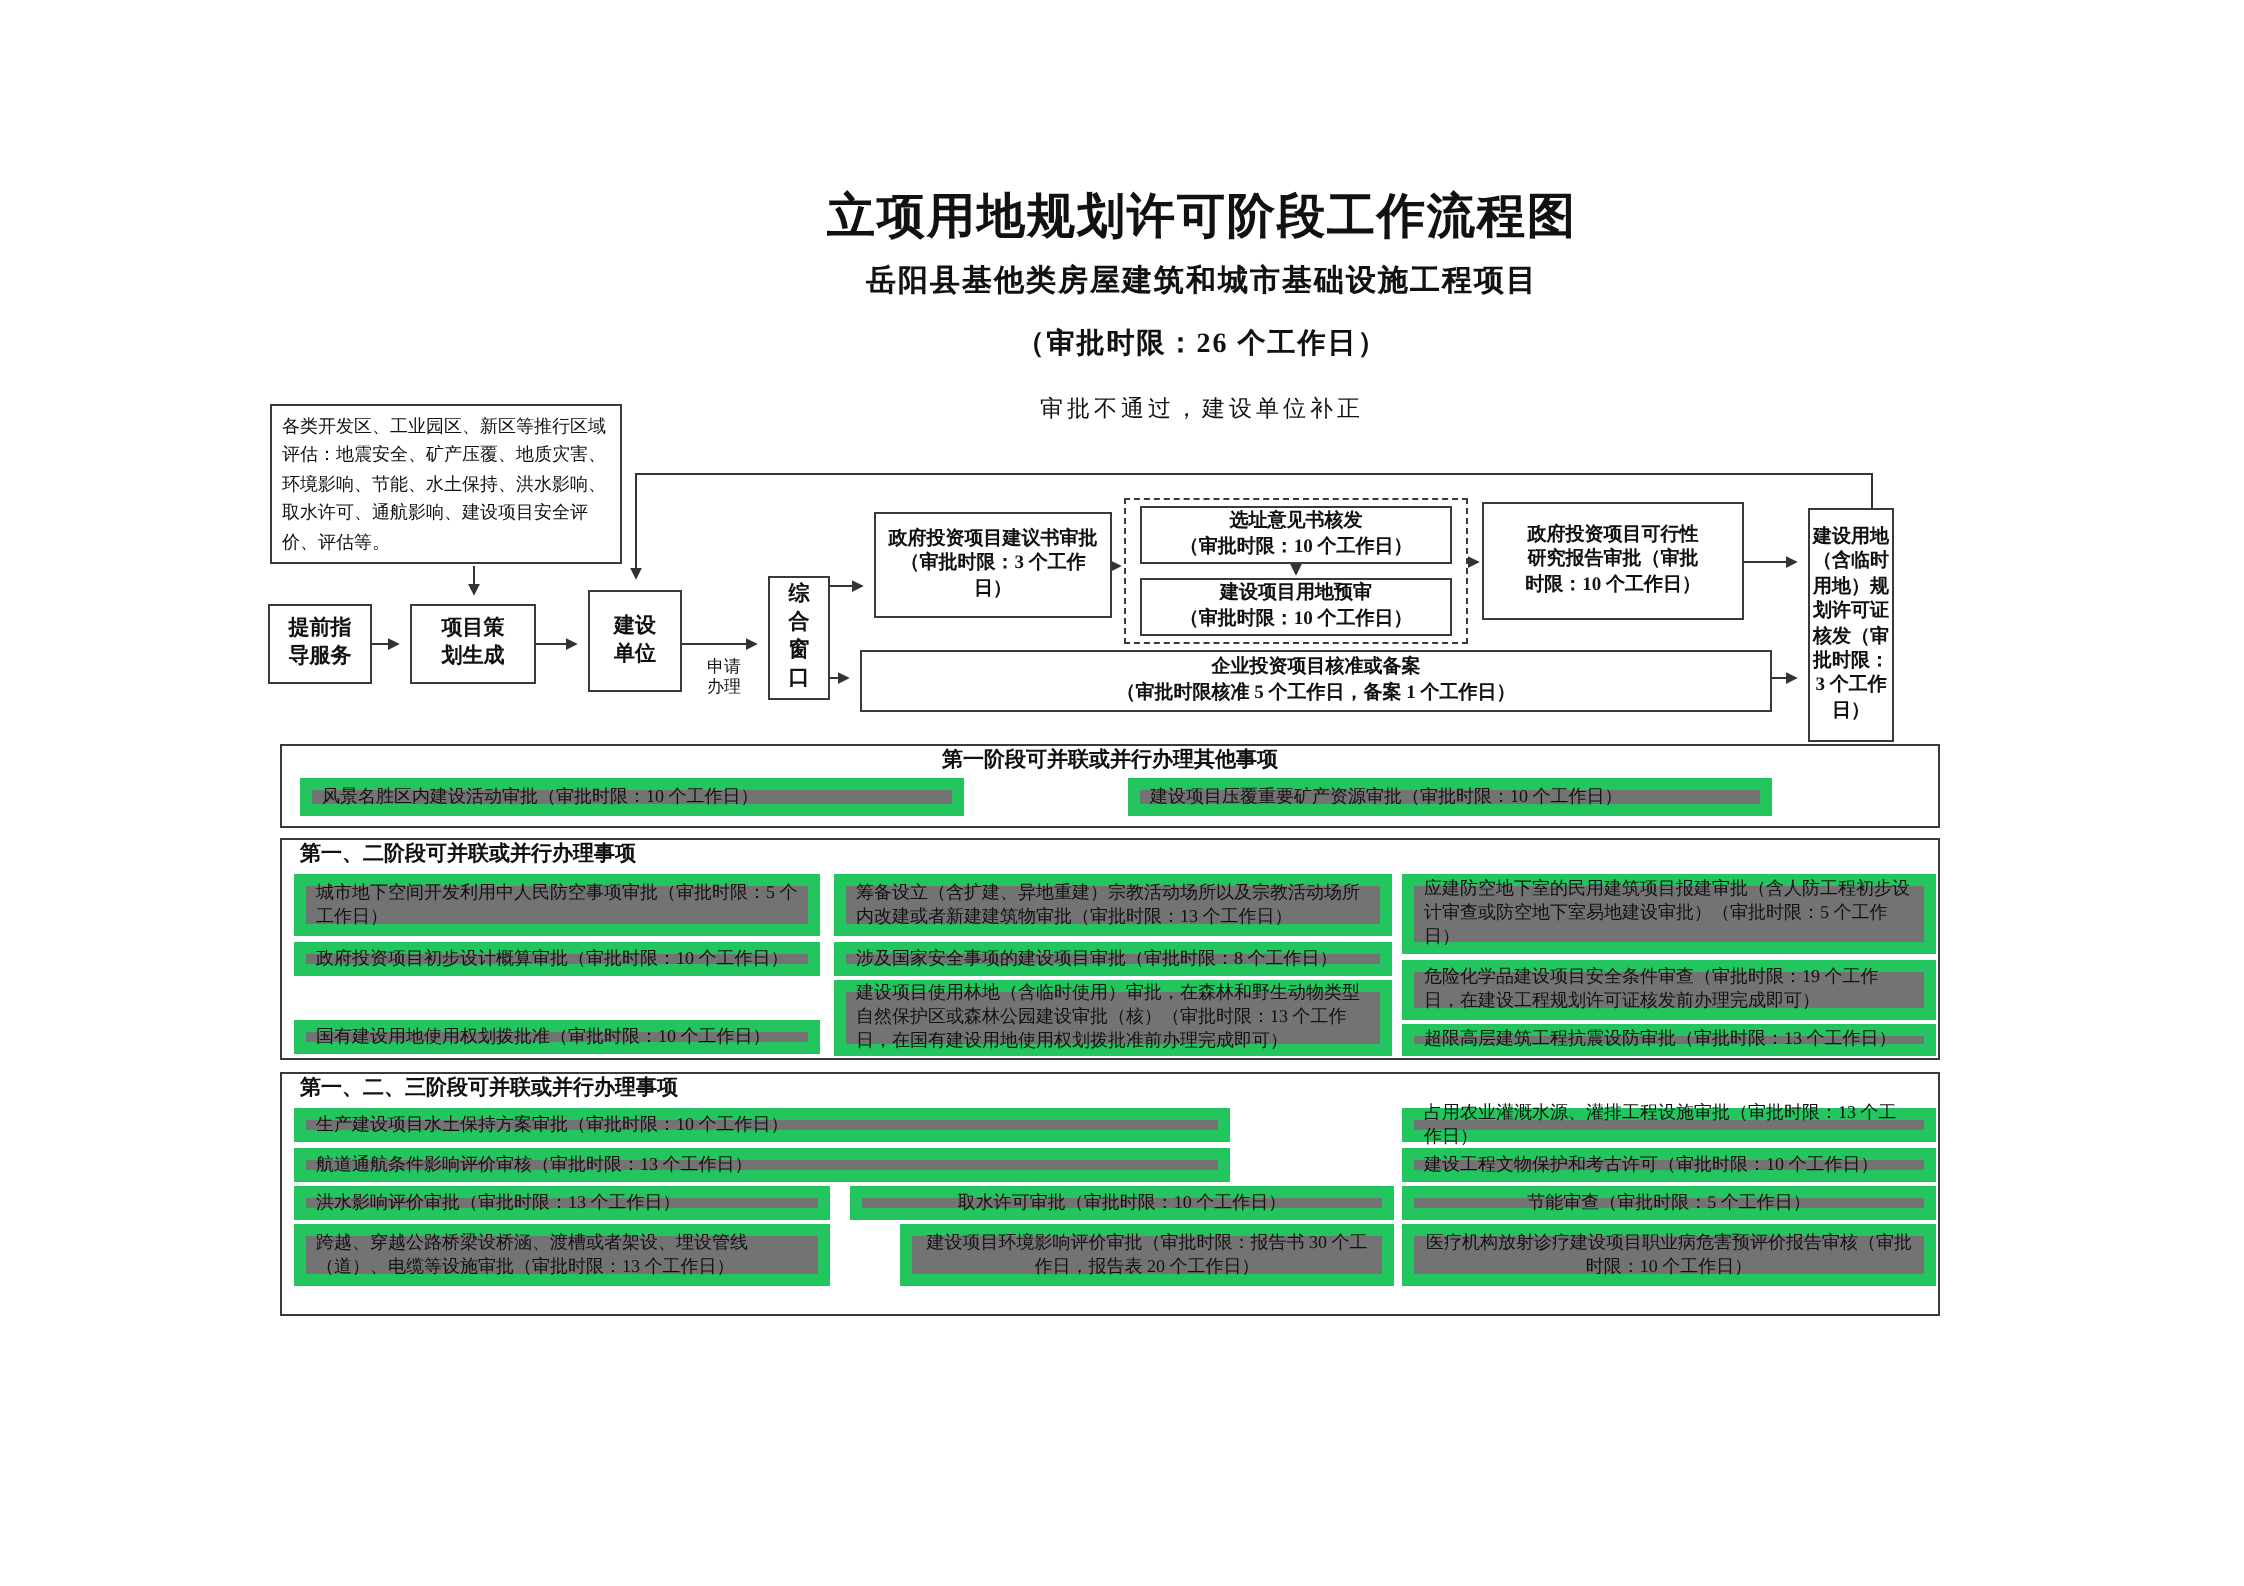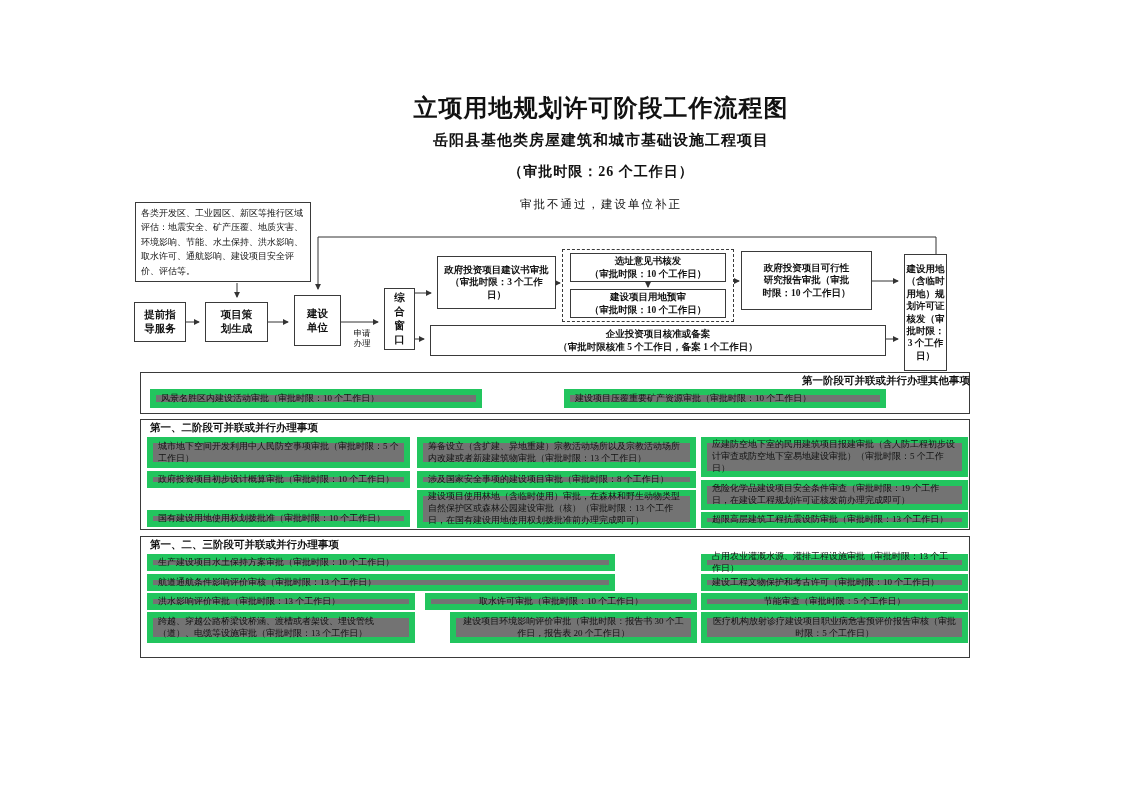--- a/index.html
+++ b/index.html
@@ -112,21 +112,21 @@
   <div class="bx bold f9" style="left:904px;top:254px;width:43px;height:117px">
     <span class="w48">建设用地（含临时用地）规划许可证核发（审批时限：3 个工作日）</span>
   </div>
 
   <div class="bx bold f9 col" style="left:430px;top:325px;width:456px;height:31px">
     <span>企业投资项目核准或备案</span>
     <span>（审批时限核准 5 个工作日，备案 1 个工作日）</span>
   </div>
 
   <div class="sect" style="left:140px;top:372px;width:830px;height:42px"></div>
-  <div class="sect-title" style="left:140px;top:375px;width:830px;text-align:right">第一阶段可并联或并行办理其他事项</div>
+  <div class="sect-title" style="left:140px;top:375px;width:830px;text-align:center">第一阶段可并联或并行办理其他事项</div>
   <div class="item" style="left:150px;top:389px;width:332px;height:19px">风景名胜区内建设活动审批（审批时限：10 个工作日）</div>
   <div class="item" style="left:564px;top:389px;width:322px;height:19px">建设项目压覆重要矿产资源审批（审批时限：10 个工作日）</div>
 
   <div class="sect" style="left:140px;top:419px;width:830px;height:111px"></div>
   <div class="sect-title" style="left:150px;top:422px">第一、二阶段可并联或并行办理事项</div>
   <div class="item" style="left:147px;top:437px;width:263px;height:31px">城市地下空间开发利用中人民防空事项审批（审批时限：5 个工作日）</div>
   <div class="item" style="left:147px;top:471px;width:263px;height:17px">政府投资项目初步设计概算审批（审批时限：10 个工作日）</div>
   <div class="item" style="left:147px;top:510px;width:263px;height:17px">国有建设用地使用权划拨批准（审批时限：10 个工作日）</div>
   <div class="item" style="left:417px;top:437px;width:279px;height:31px">筹备设立（含扩建、异地重建）宗教活动场所以及宗教活动场所内改建或者新建建筑物审批（审批时限：13 个工作日）</div>
   <div class="item" style="left:417px;top:471px;width:279px;height:17px">涉及国家安全事项的建设项目审批（审批时限：8 个工作日）</div>
@@ -139,15 +139,15 @@
   <div class="sect-title" style="left:150px;top:539px">第一、二、三阶段可并联或并行办理事项</div>
   <div class="item" style="left:147px;top:554px;width:468px;height:17px">生产建设项目水土保持方案审批（审批时限：10 个工作日）</div>
   <div class="item" style="left:147px;top:574px;width:468px;height:17px">航道通航条件影响评价审核（审批时限：13 个工作日）</div>
   <div class="item" style="left:147px;top:593px;width:268px;height:17px">洪水影响评价审批（审批时限：13 个工作日）</div>
   <div class="item" style="left:147px;top:612px;width:268px;height:31px">跨越、穿越公路桥梁设桥涵、渡槽或者架设、埋设管线（道）、电缆等设施审批（审批时限：13 个工作日）</div>
   <div class="item ctr" style="left:425px;top:593px;width:272px;height:17px">取水许可审批（审批时限：10 个工作日）</div>
   <div class="item ctr" style="left:450px;top:612px;width:247px;height:31px">建设项目环境影响评价审批（审批时限：报告书 30 个工作日，报告表 20 个工作日）</div>
   <div class="item" style="left:701px;top:554px;width:267px;height:17px">占用农业灌溉水源、灌排工程设施审批（审批时限：13 个工作日）</div>
   <div class="item" style="left:701px;top:574px;width:267px;height:17px">建设工程文物保护和考古许可（审批时限：10 个工作日）</div>
   <div class="item ctr" style="left:701px;top:593px;width:267px;height:17px">节能审查（审批时限：5 个工作日）</div>
-  <div class="item ctr" style="left:701px;top:612px;width:267px;height:31px">医疗机构放射诊疗建设项目职业病危害预评价报告审核（审批时限：5 个工作日）</div>
+  <div class="item ctr" style="left:701px;top:612px;width:267px;height:31px">医疗机构放射诊疗建设项目职业病危害预评价报告审核（审批时限：10 个工作日）</div>
 
 </div>
 
 </body></html>

